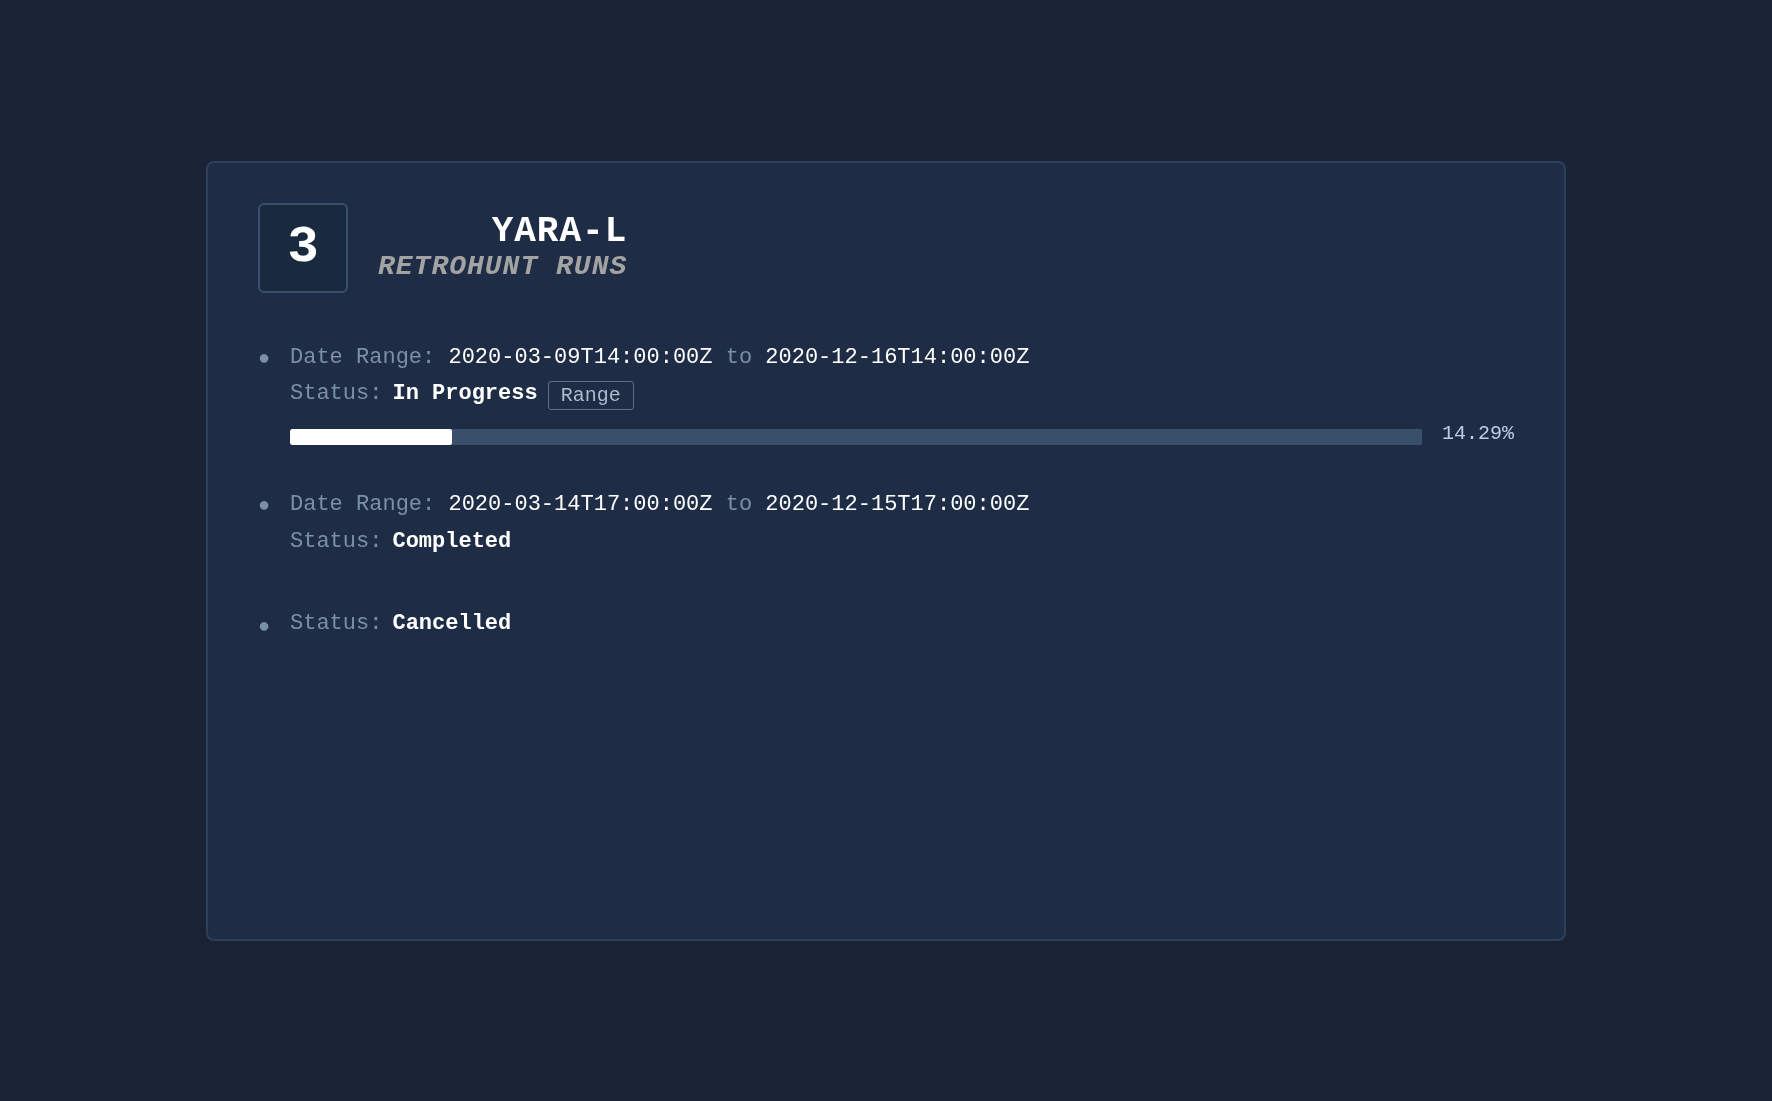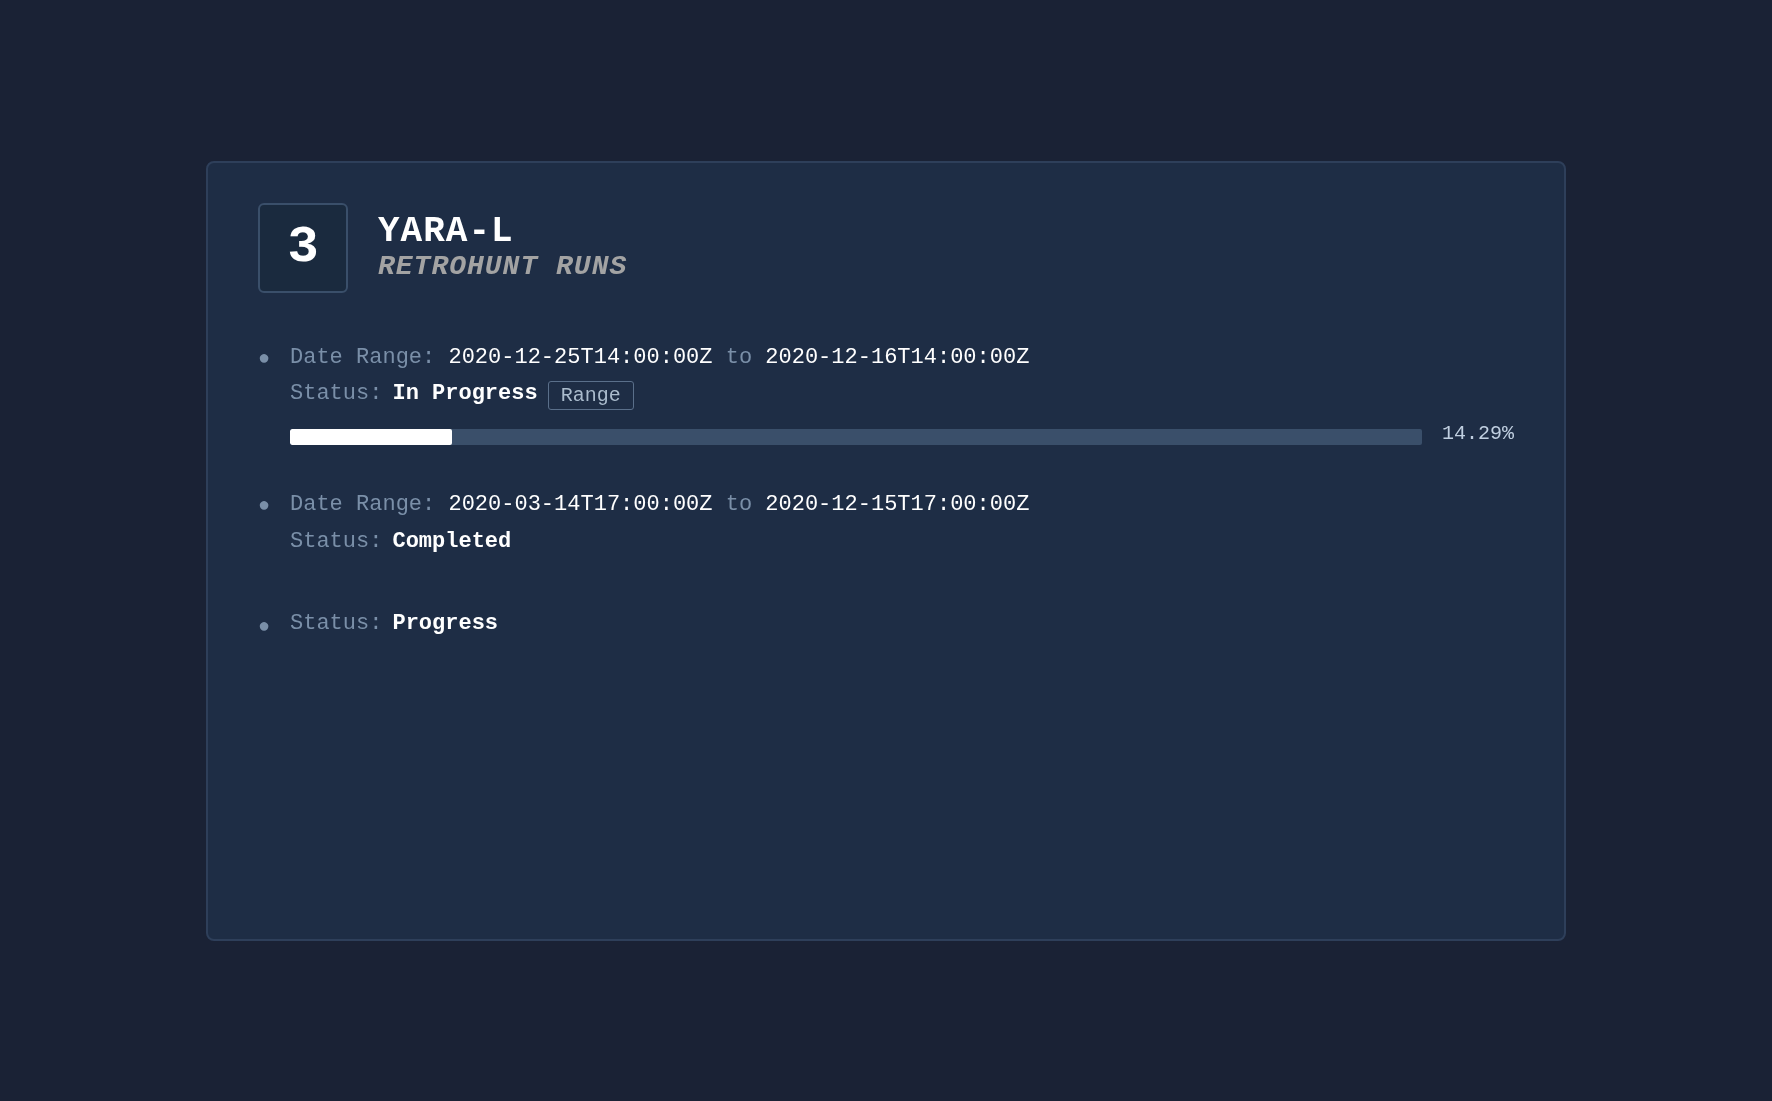--- a/index.html
+++ b/index.html
@@ -49,20 +49,21 @@
     .number-box span {
       font-size: 52px;
       font-weight: bold;
       color: #ffffff;
       font-family: 'Courier New', Courier, monospace;
     }
 
     .title-block {
       display: flex;
       flex-direction: column;
+      text-align: right;
     }
 
     .title-line1 {
       font-size: 36px;
       font-weight: bold;
       color: #ffffff;
       letter-spacing: 1px;
       line-height: 1.1;
     }
 
@@ -184,21 +185,21 @@
     <div class="title-block">
       <span class="title-line1">YARA-L</span>
       <span class="title-line2">RETROHUNT RUNS</span>
     </div>
   </div>
 
   <ul class="runs-list" id="runs-list">
   <li class="run-item">
         <span class="bullet">●</span>
         <div class="run-details">
-          <div class="date-range-line"><span class="label">Date Range: </span><span class="value">2020-12-25T14:00:00Z </span><span class="label">to </span><span class="value">2020-12-16T14:00:00Z</span></div>
+          <div class="date-range-line"><span class="label">Date Range: </span><span class="value">2020-03-09T14:00:00Z </span><span class="label">to </span><span class="value">2020-12-16T14:00:00Z</span></div>
           <div class="status-line">
             <span class="label">Status:</span>
             <span class="status-value">In Progress</span>
             <button class="cancel-btn">Range</button>
           </div>
           <div class="progress-container">
             <div class="progress-bar-bg">
               <div class="progress-bar-fill" style="width: 14.29%;"></div>
             </div>
             <span class="progress-text">14.29%</span>
@@ -213,18 +214,18 @@
             <span class="label">Status:</span>
             <span class="status-value">Completed</span>
           </div>
         </div>
       </li>
       <li class="run-item">
         <span class="bullet">●</span>
         <div class="run-details">
           <div class="status-line">
             <span class="label">Status:</span>
-            <span class="status-value">Progress</span>
+            <span class="status-value">Cancelled</span>
           </div>
         </div>
       </li>
     </ul>
 </div>
 
 </body></html>

